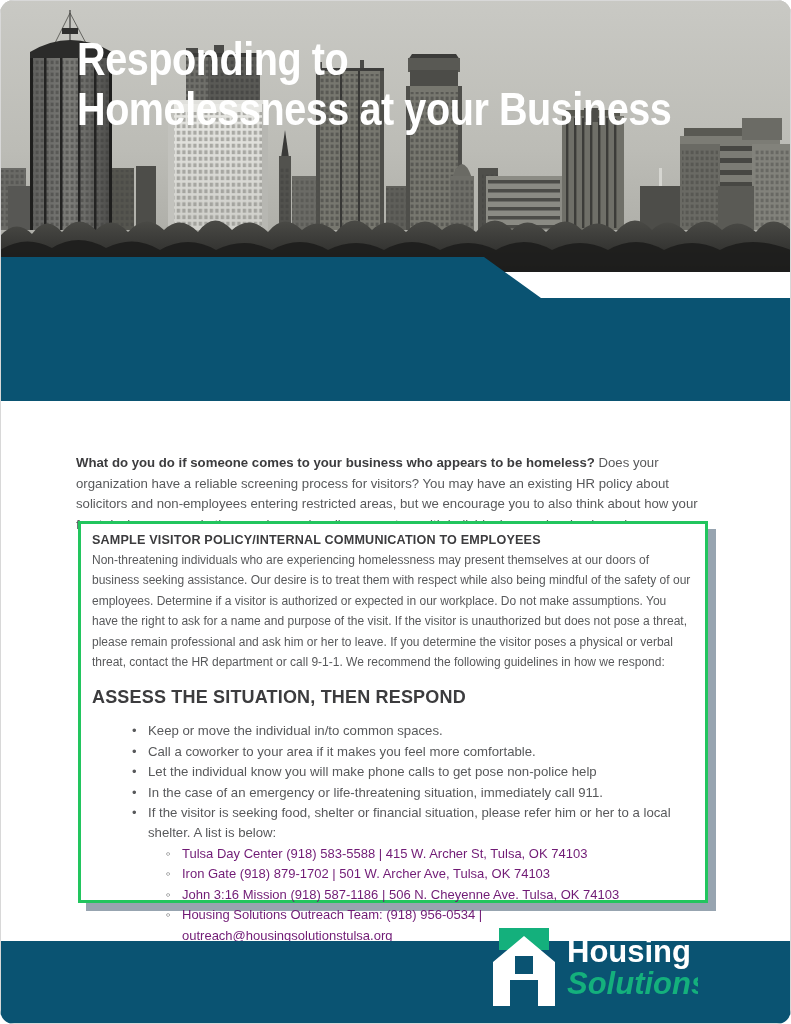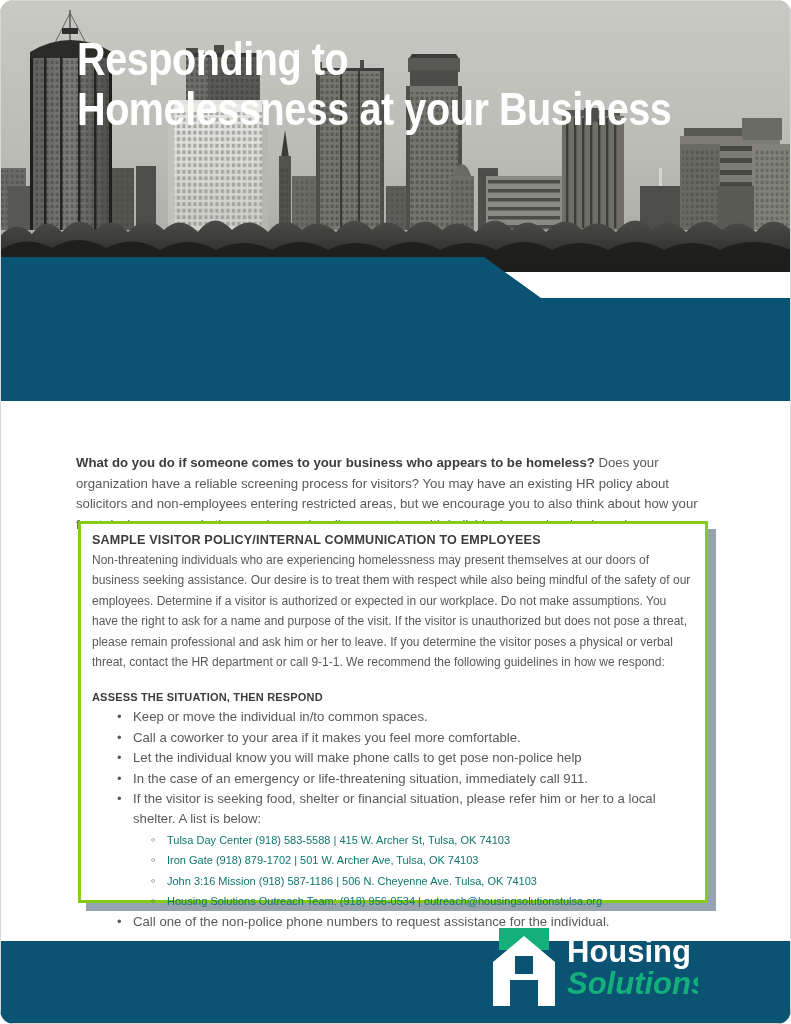--- a/index.html
+++ b/index.html
@@ -82,49 +82,49 @@
     height: 382px;
     background: #97a4b0;
   }
   .content-box {
     position: absolute;
     left: 78px;
     top: 521px;
     width: 630px;
     height: 382px;
     background: #ffffff;
-    border: 3px solid #84cc16;
+    border: 3px solid #22c55e;
     padding: 7px 14px 0 11px;
   }
 
   .box-heading {
     color: #3c3c3e;
     font-size: 12.6px;
     font-weight: bold;
     letter-spacing: 0.18px;
     line-height: 18px;
     margin: 0 0 1px 0;
   }
   .box-para {
     color: #58595b;
     font-size: 12px;
     line-height: 20.4px;
     margin: 0;
   }
   .box-heading-2 {
     color: #3c3c3e;
-    font-size: 11px;
+    font-size: 18px;
     font-weight: bold;
     letter-spacing: 0.18px;
     line-height: 18px;
     margin: 16px 0 1px 0;
   }
 
   ul.main-list {
-    margin: 0;
+    margin: 15px;
     padding: 0 0 0 25px;
     list-style: none;
   }
   ul.main-list > li {
     color: #58595b;
     font-size: 13.2px;
     line-height: 20.4px;
     position: relative;
     padding-left: 16px;
   }
@@ -134,22 +134,22 @@
     left: 0; top: 0;
     font-size: 13px;
     color: #58595b;
   }
   ul.sub-list {
     margin: 0;
     padding: 0 0 0 18px;
     list-style: none;
   }
   ul.sub-list > li {
-    color: #0f766e;
-    font-size: 11px;
+    color: #701a75;
+    font-size: 13px;
     line-height: 20.4px;
     position: relative;
     padding-left: 16px;
   }
   ul.sub-list > li::before {
     content: "\25E6";
     position: absolute;
     left: 0; top: 0;
     font-size: 13px;
     color: #58595b;

